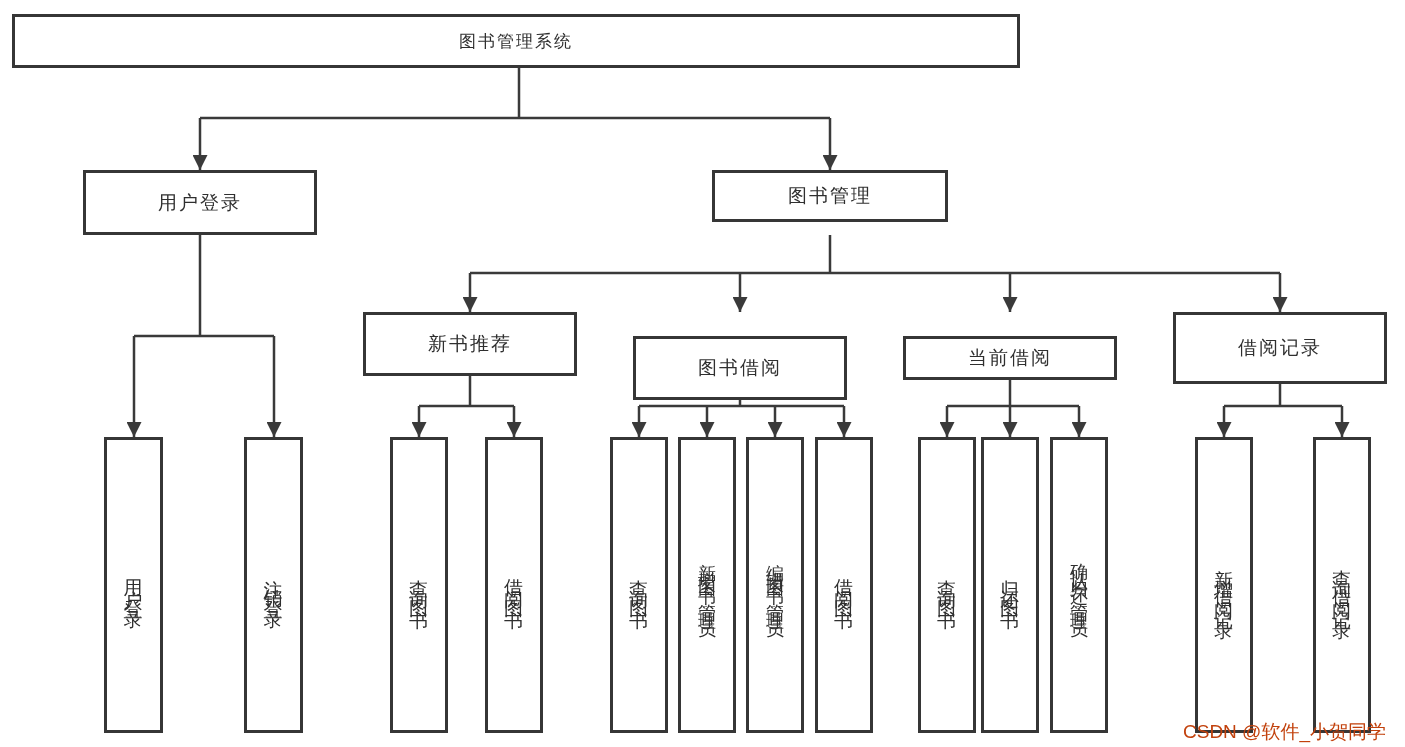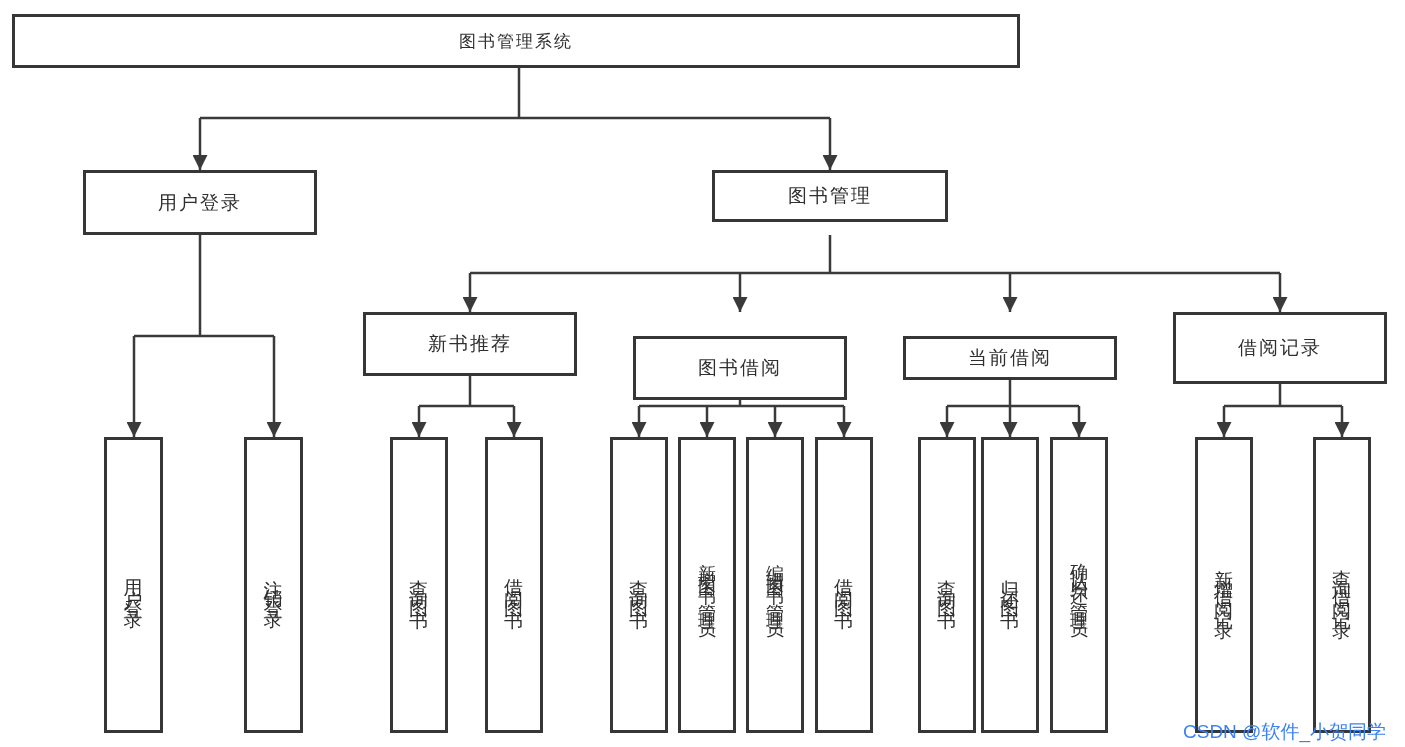--- a/index.html
+++ b/index.html
@@ -47,21 +47,21 @@
   .v-label.long {
     font-size: 18px;
     letter-spacing: 0.45em;
   }
   .watermark {
     position: absolute;
     left: 1183px;
     top: 719px;
     z-index: 3;
     font-size: 19px;
-    color: #3b82f6;
+    color: #c2410c;
     white-space: nowrap;
     text-align: right;
   }
 </style>
 </head>
 <body>
 
 <div class="stage">
 
   <svg class="connectors" width="1405" height="747" viewBox="0 0 1405 747" xmlns="http://www.w3.org/2000/svg">

